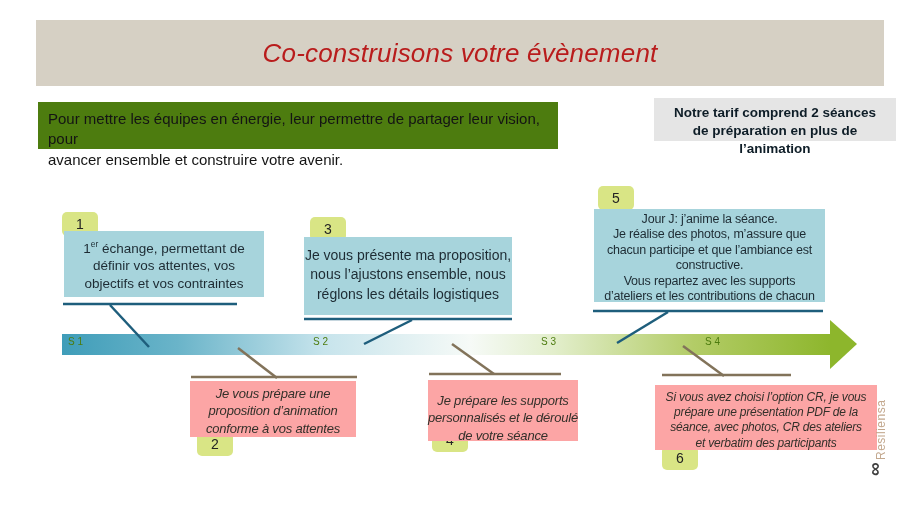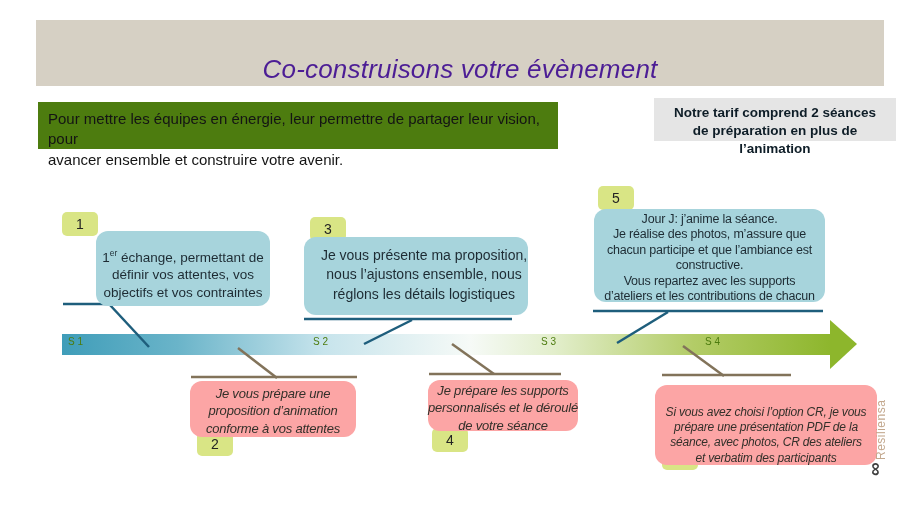--- a/index.html
+++ b/index.html
@@ -7,21 +7,21 @@
     position:relative;width:899px;height:505px;background:#ffffff;
     font-family:"Liberation Sans",sans-serif;overflow:hidden;
   }
   
   .title-band{
     position:absolute;left:36px;top:20px;width:848px;height:66px;
     background:#d6d0c4;
   }
   .title-band .title{
     width:100%;height:100%;display:flex;align-items:center;justify-content:center;
-    font-style:italic;font-size:26px;color:#4c1d95;letter-spacing:0.2px;margin-top:16px;
+    font-style:italic;font-size:26px;color:#b91c1c;letter-spacing:0.2px;
   }
   
   .intro-box{
     position:absolute;left:38px;top:102px;width:500px;height:34px;
     background:#4d7c0f;padding:7px 10px 6px 10px;
     font-size:15px;line-height:1.35;color:#141414;white-space:pre-line;
   }
   .tariff-box{
     position:absolute;left:654px;top:98px;width:230px;height:32px;
     background:#e5e5e5;padding:6px 6px 5px 6px;text-align:center;
@@ -35,31 +35,30 @@
   }
   
   .tab{
     position:absolute;width:36px;height:24px;background:#d9e585;border-radius:5px;
     text-align:center;line-height:24px;font-size:14px;color:#232323;z-index:2;
   }
   
   .step-box{
     position:absolute;z-index:3;text-align:center;white-space:pre-line;
     color:#1d2b33;
-    border-radius:12px;
   }
   .step-top{background:#a7d4dc;}
   .step-bottom{background:#fca5a5;font-style:italic;color:#33302a;letter-spacing:-0.2px;}
   .step-box sup{font-size:0.62em;}
-  #box1{left:64px;top:231px;width:174px;height:58px;padding-top:17px;font-size:13.5px;line-height:1.33;margin-left:32px;}
-  #box3{left:304px;top:237px;width:208px;height:69px;padding-top:9px;font-size:14px;line-height:1.38;padding-left:16px;}
+  #box1{left:64px;top:231px;width:200px;height:58px;padding-top:8px;font-size:13.5px;line-height:1.33;}
+  #box3{left:304px;top:237px;width:208px;height:69px;padding-top:9px;font-size:14px;line-height:1.38;}
   #box5{left:594px;top:209px;width:231px;height:90px;padding-top:3px;font-size:12.5px;line-height:1.23;letter-spacing:-0.2px;}
   #box2{left:190px;top:381px;width:166px;height:52px;padding-top:4px;font-size:13px;line-height:1.33;}
-  #box4{left:428px;top:380px;width:150px;height:49px;padding-top:2px;font-size:13px;line-height:1.33;}
-  #box6{left:655px;top:385px;width:222px;height:60px;padding-top:20px;font-size:12px;line-height:1.27;}
+  #box4{left:428px;top:380px;width:150px;height:49px;padding-top:12px;font-size:13px;line-height:1.33;}
+  #box6{left:655px;top:385px;width:222px;height:60px;padding-top:5px;font-size:12px;line-height:1.27;}
   #tab1{left:62px;top:212px;}
   #tab3{left:310px;top:217px;}
   #tab5{left:598px;top:186px;}
   #tab2{left:197px;top:432px;}
   #tab4{left:432px;top:428px;}
   #tab6{left:662px;top:446px;}
   
   .brand{position:absolute;z-index:4;}
   .brand-name{
     position:absolute;left:874px;top:386px;height:74px;

